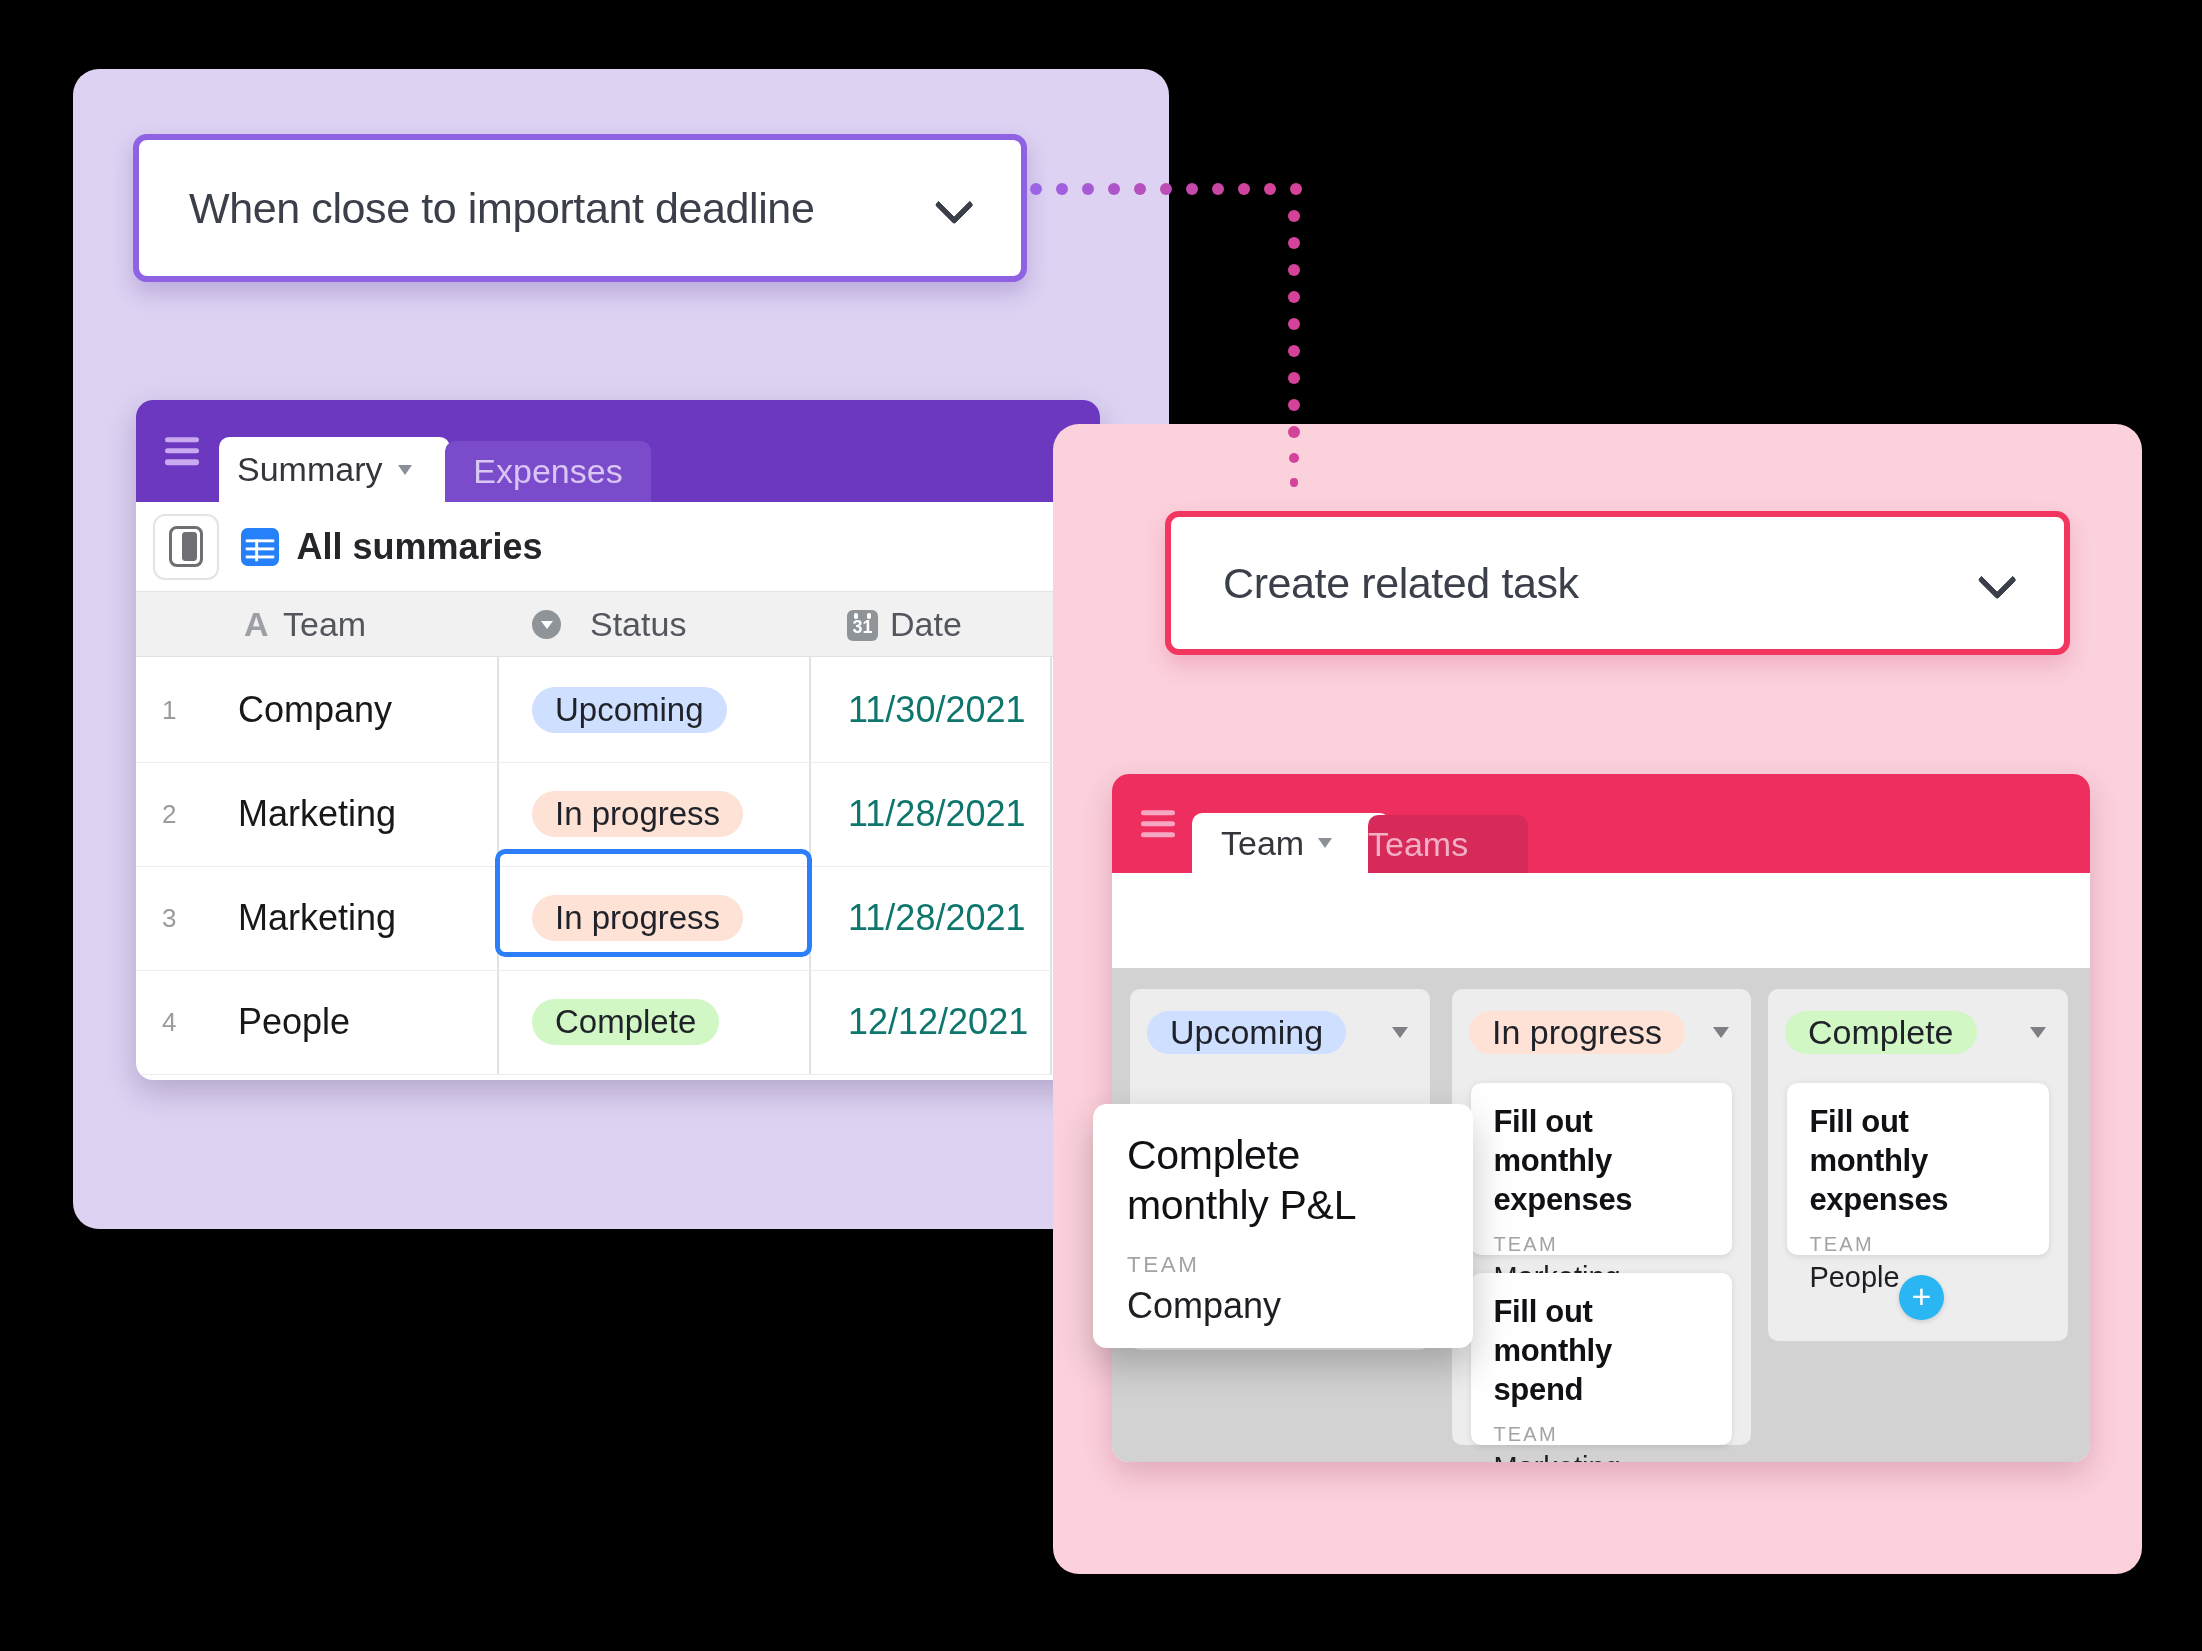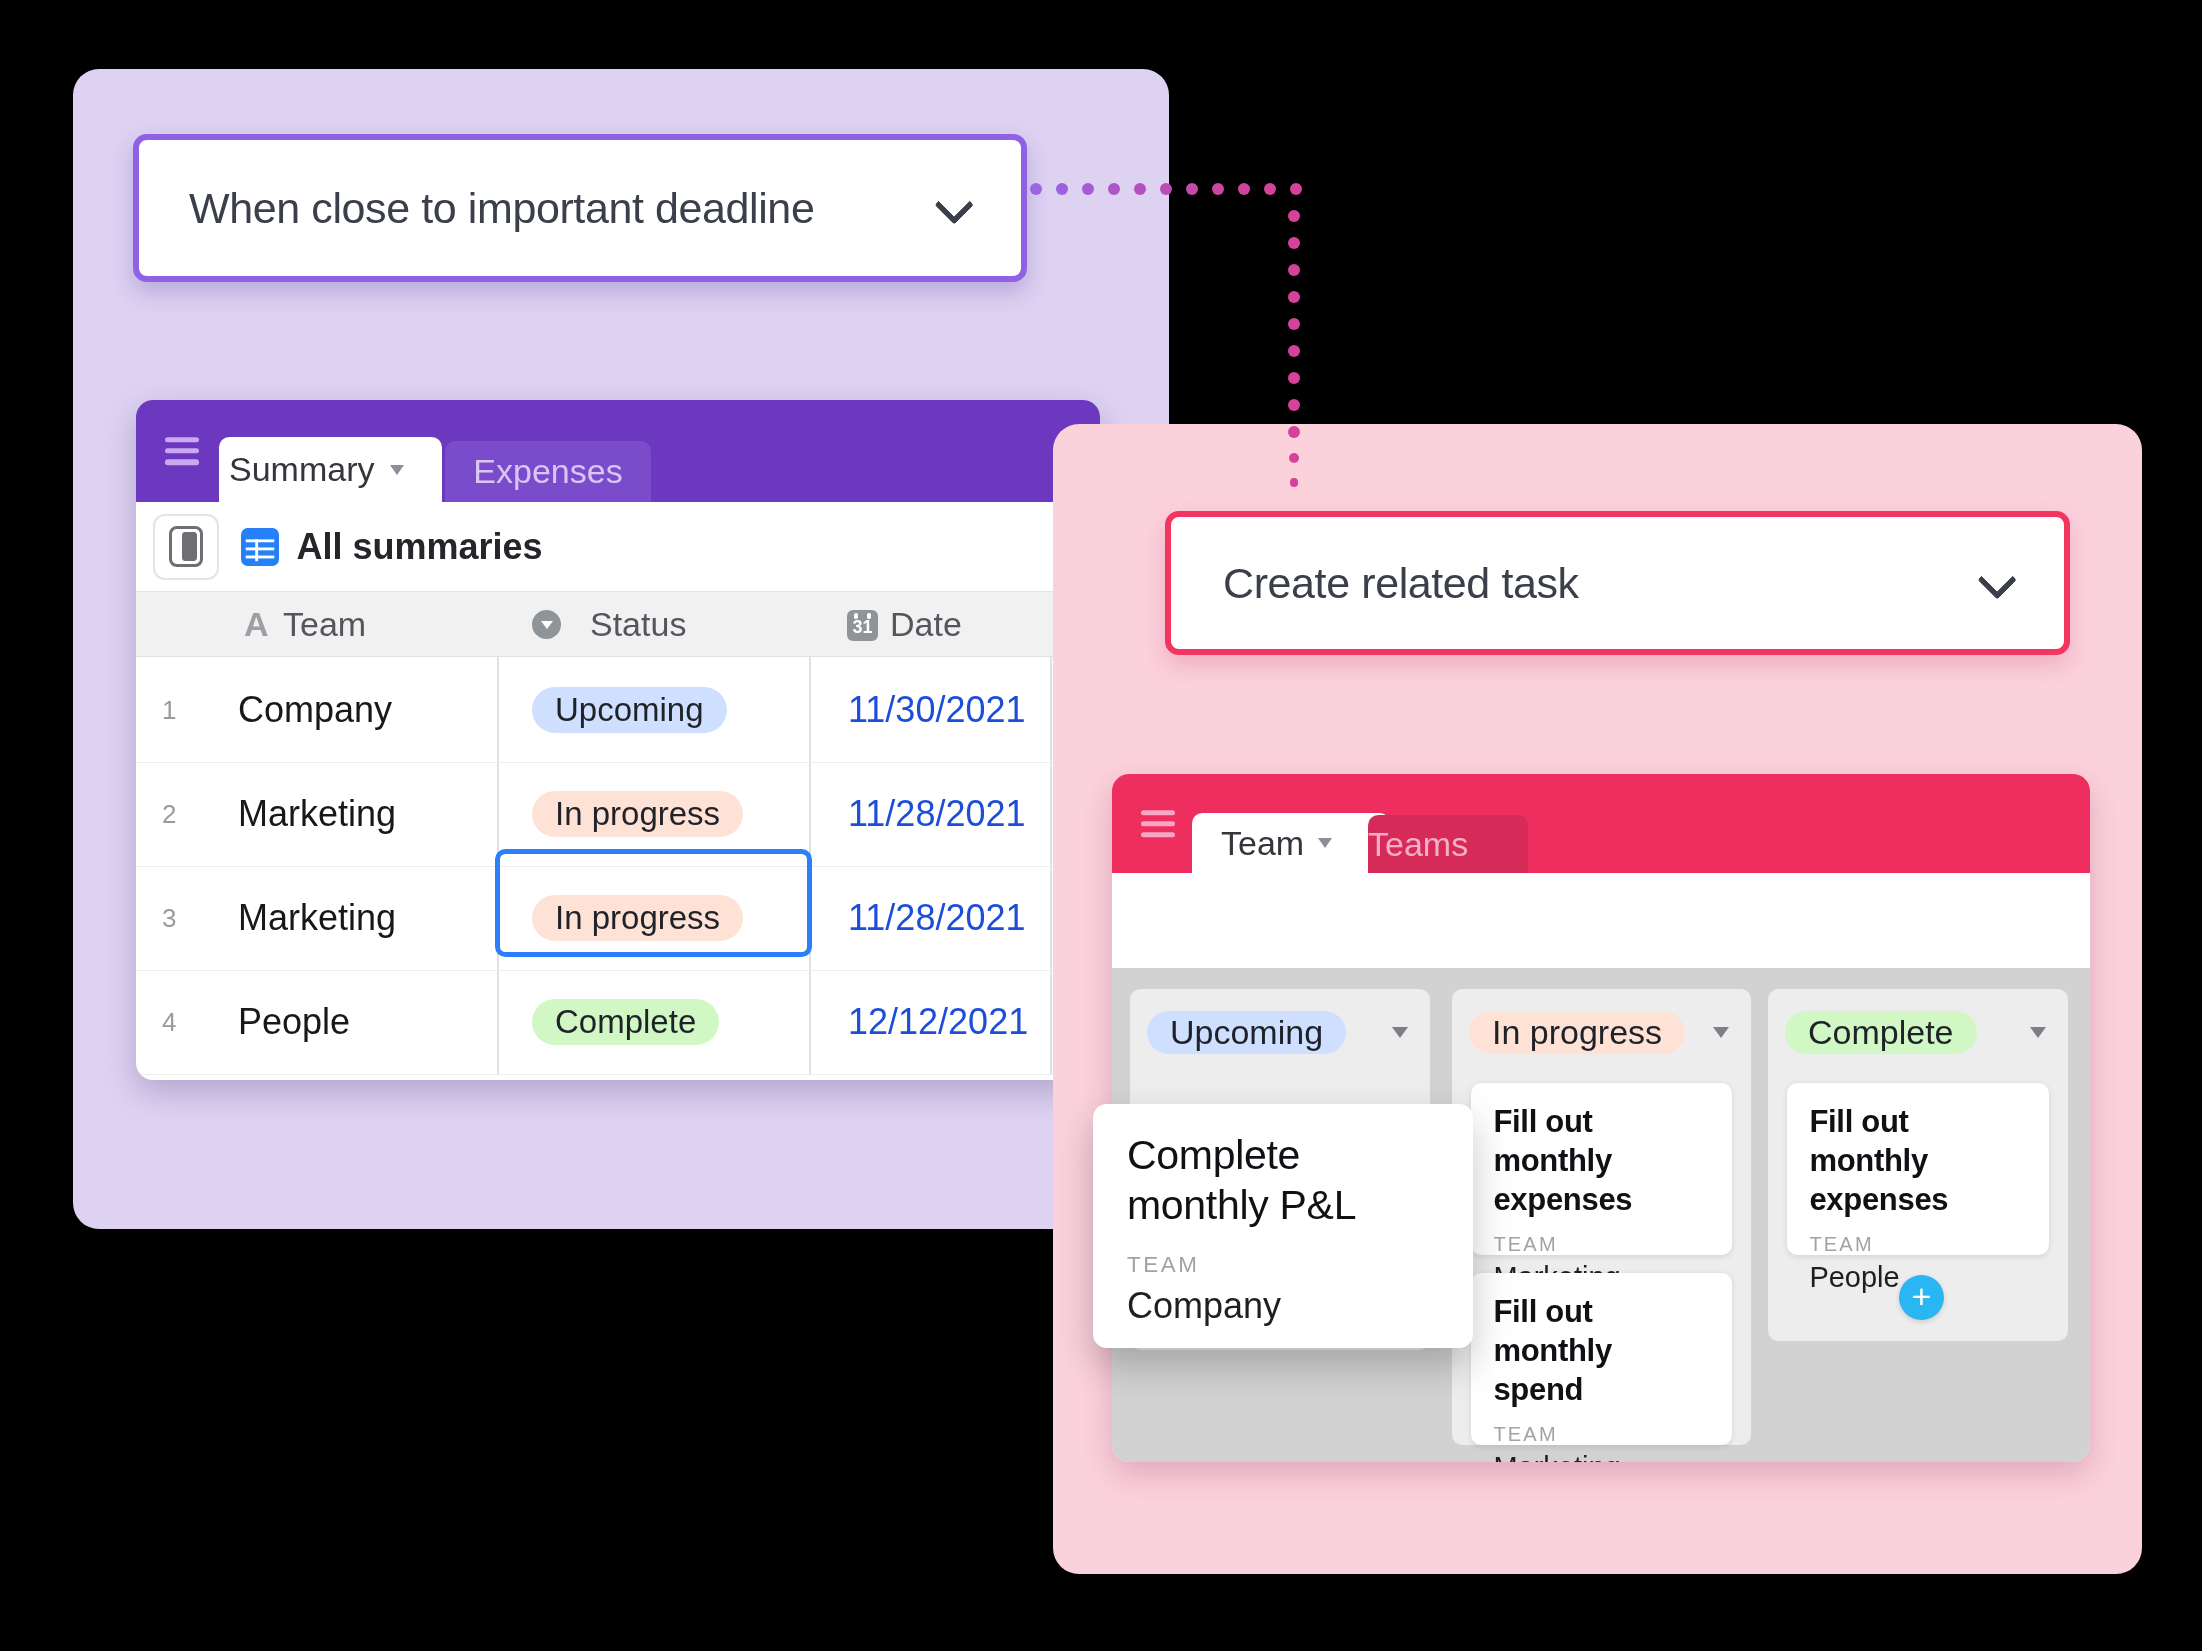--- a/index.html
+++ b/index.html
@@ -81,21 +81,21 @@
   .th-circle b{width:0;height:0;border-left:6.9px solid transparent;border-right:6.9px solid transparent;
                border-top:8.6px solid #fff;margin-top:1.7px;}
   .th-cal{position:absolute;top:18px;width:31px;height:31px;border-radius:6px;background:#8F9499;
           color:#fff;font-size:18px;font-weight:700;text-align:center;line-height:34px;}
   .th-cal i{position:absolute;top:2.6px;width:4.3px;height:6px;background:#fff;border-radius:1.7px;}
   .th-cal i.l{left:6.9px}.th-cal i.r{right:6.9px}
 
   .trow{position:absolute;left:0;right:0;height:104px;border-bottom:1.7px solid #ECECEC;box-sizing:border-box;}
   .row-num{position:absolute;left:26px;top:0;line-height:102px;font-size:26px;color:#9B9B9B;}
   .cell-team{position:absolute;left:102px;top:0;line-height:102px;font-size:36px;color:#17181A;}
-  .cell-date{position:absolute;left:712px;top:0;line-height:102px;font-size:36px;color:#1d4ed8;}
+  .cell-date{position:absolute;left:712px;top:0;line-height:102px;font-size:36px;color:#0f766e;}
   .pill{display:inline-block;height:46px;line-height:46px;border-radius:23px;padding:0 23px;
         font-size:33px;color:#1F2228;}
   .trow .pill{position:absolute;left:396px;top:28px;}
   .pill-blue{background:#CFDFFF;}
   .pill-peach{background:#FEE2D5;}
   .pill-green{background:#D1F7C4;}
   #selected-cell{position:absolute;left:359px;top:258px;width:317px;height:108px;
       border:5.2px solid #2D7FF9;border-radius:10.3px;box-sizing:border-box;}
 
   
@@ -136,21 +136,21 @@
       <span class="chev"></span>
     </div>
 
     <div id="summary-widget" class="widget">
       <div id="summary-header" class="app-header">
         <span class="hamburger">
             <i></i>
             <i></i>
             <i></i>
           </span>
-        <div class="tab tab-active" style="left:83px;width:213px;height:65px;padding-left:10px;gap:15.5px;">
+        <div class="tab tab-active" style="left:83px;width:213px;height:65px;padding-left:18px;gap:15.5px;">
           <span class="tab-label">Summary</span>
           <span class="caret" style="border-left-width:7.7px;border-right-width:7.7px;border-top-width:10.3px;"></span>
         </div>
         <div class="tab" style="left:309px;width:206px;height:61px;background:#7A4CCB;justify-content:center;">
           <span class="tab-label" style="color:#D9C6F4;">Expenses</span>
         </div>
       </div>
 
       <div id="summary-toolbar" class="toolbar">
         <span class="toggle-btn">

